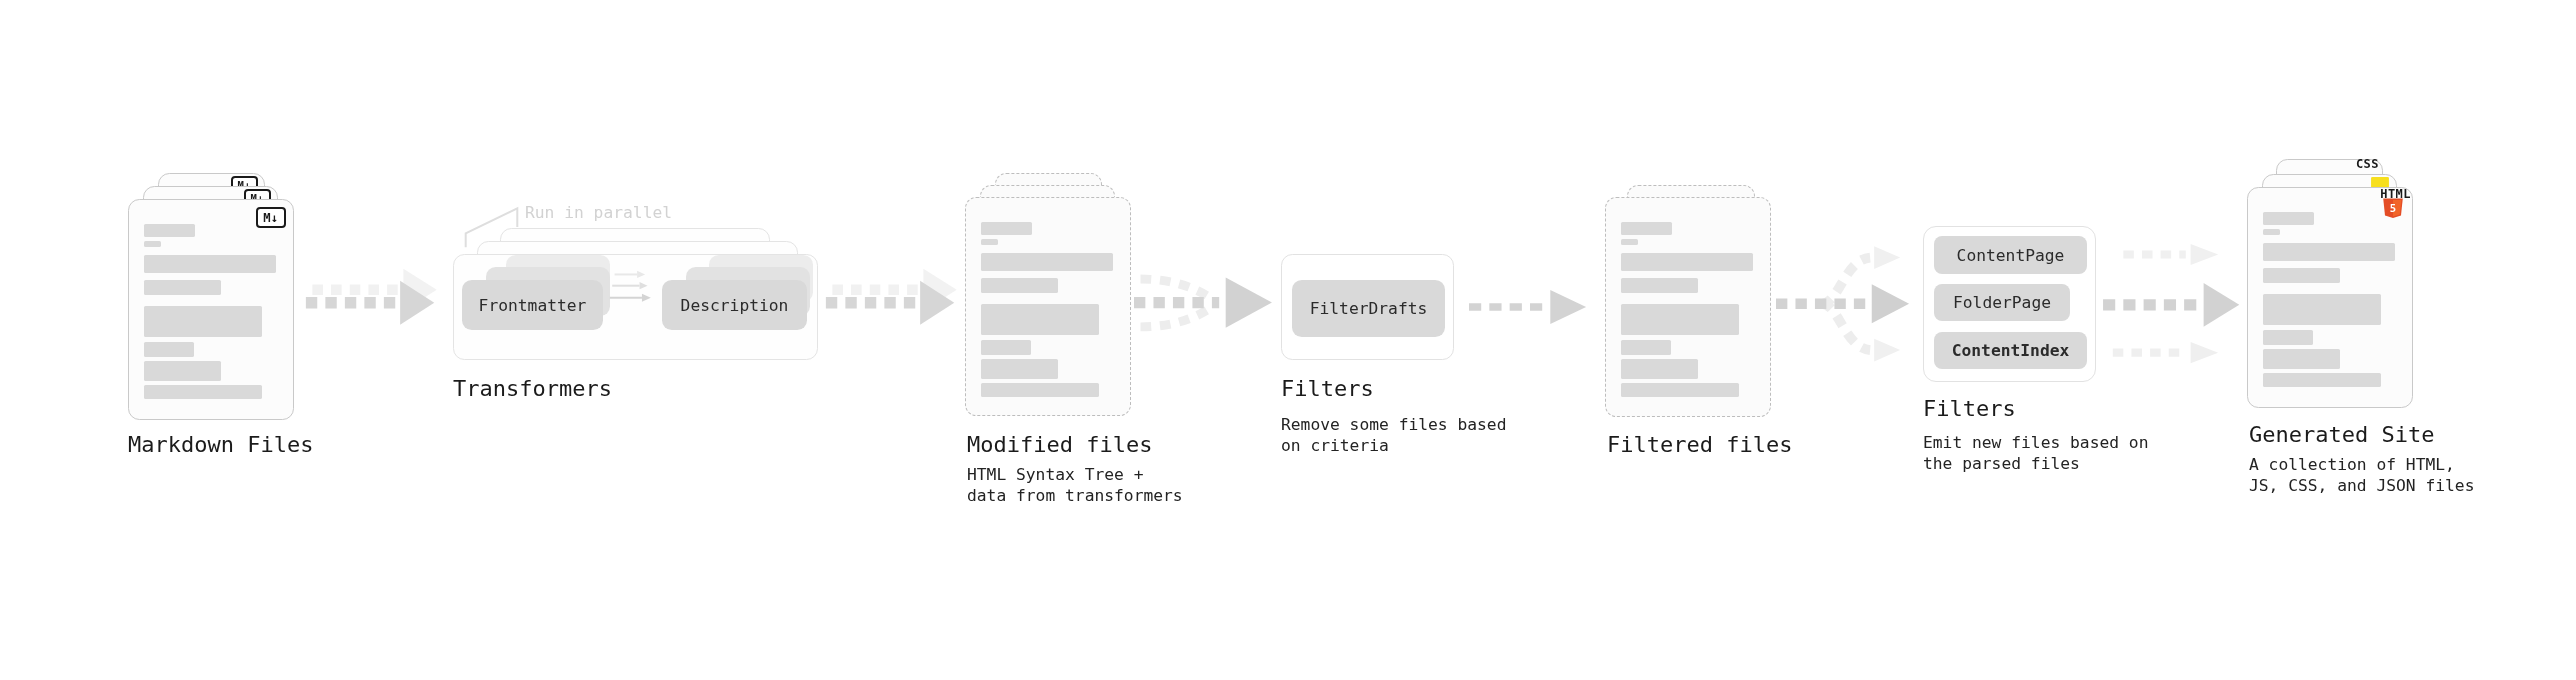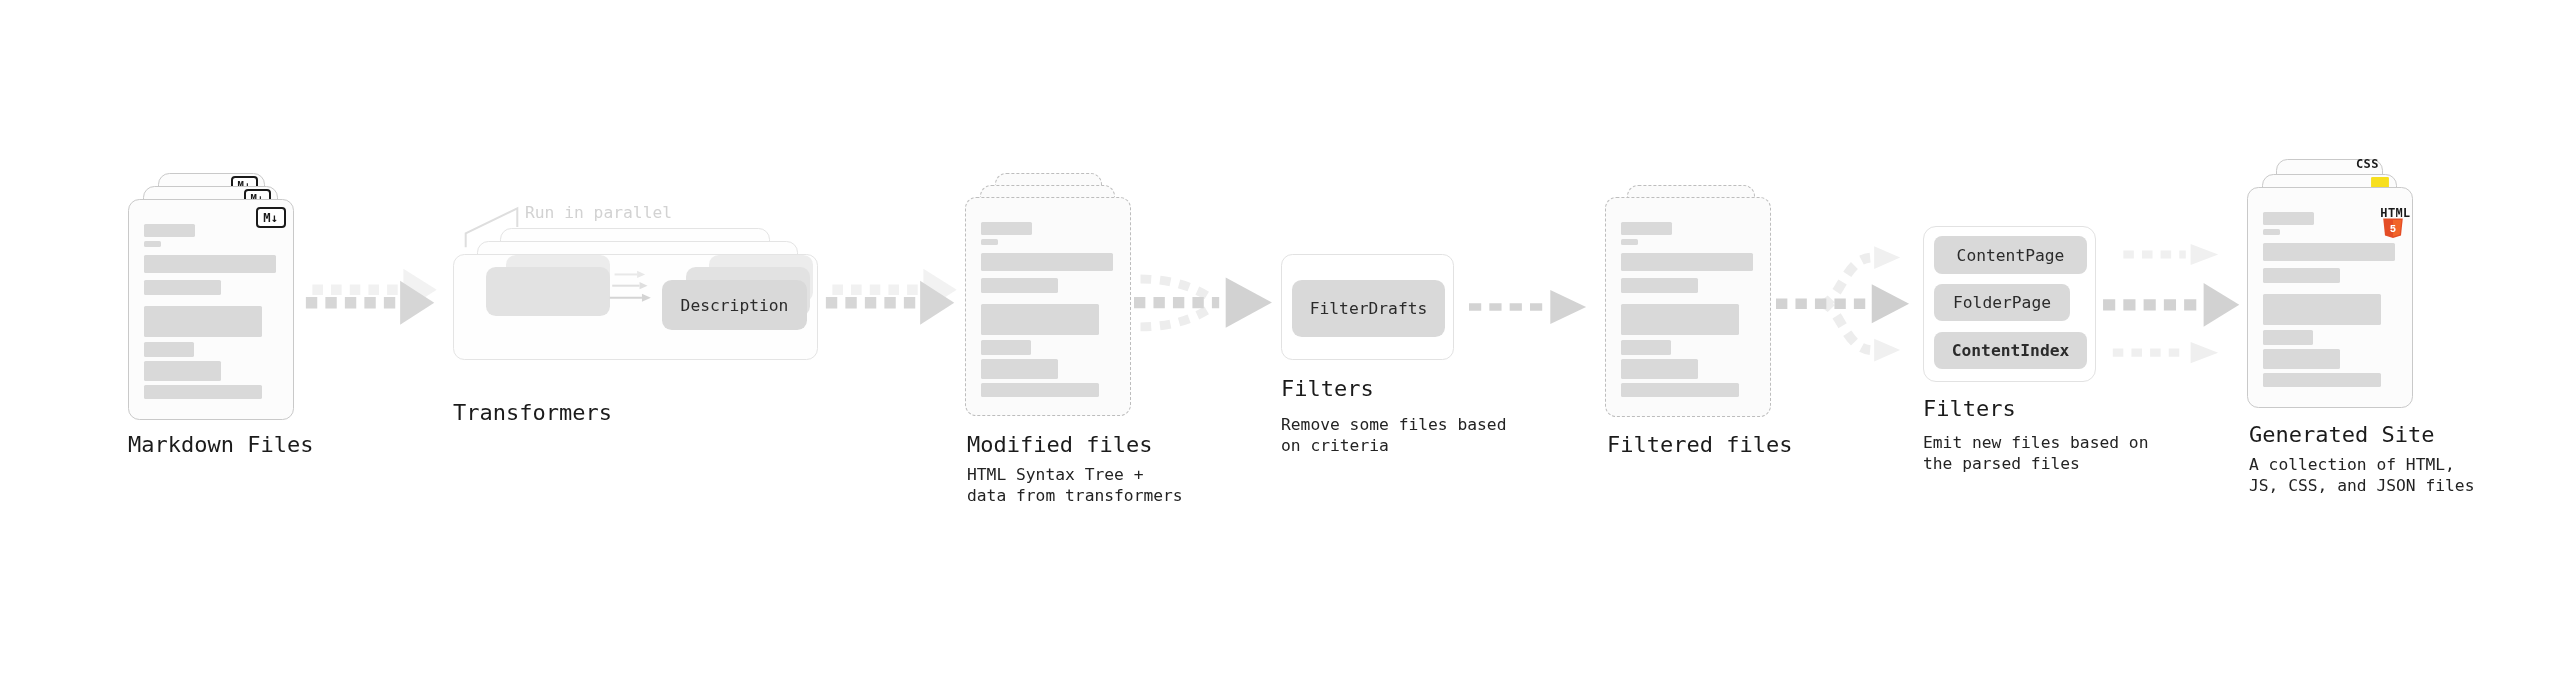--- a/index.html
+++ b/index.html
@@ -86,35 +86,36 @@
       <polyline points="8,56 8,39 72,8 72,31" stroke="#dedede" stroke-width="2.5" fill="none"></polyline>
     </svg>
     <div class="annotation" style="left:525px;top:203px;">Run in parallel</div>
 
     <div class="t-box" style="left:500px;top:228px;width:270px;height:107px;"></div>
     <div class="t-box" style="left:477px;top:241px;width:321px;height:107px;"></div>
     <div class="t-box" style="left:453px;top:254px;width:365px;height:106px;"></div>
 
     <div class="t-btn g2" style="left:506px;top:255px;width:104px;height:47px;"></div>
     <div class="t-btn g1" style="left:486px;top:267px;width:124px;height:49px;"></div>
+    <div class="t-btn main" style="left:462px;top:280px;width:141px;height:50px;">Frontmatter</div>
 
     <svg class="arrow" style="left:608px;top:268px;" width="47" height="37" viewBox="0 0 58 46">
       <line x1="8" y1="8" x2="36" y2="8" stroke="#e8e8e8" stroke-width="2.5"></line>
         <polygon points="36,3.5 36,12.5 46,8" fill="#e8e8e8"></polygon>
       <line x1="5" y1="22" x2="39" y2="22" stroke="#dfdfdf" stroke-width="2.5"></line>
         <polygon points="39,17.5 39,26.5 49,22" fill="#dfdfdf"></polygon>
       <line x1="2" y1="37" x2="42" y2="37" stroke="#d4d4d4" stroke-width="2.5"></line>
         <polygon points="42,32 42,42 53,37" fill="#d4d4d4"></polygon>
     </svg>
 
     <div class="t-btn g2" style="left:709px;top:255px;width:104px;height:47px;"></div>
     <div class="t-btn g1" style="left:686px;top:267px;width:124px;height:49px;"></div>
     <div class="t-btn main" style="left:662px;top:280px;width:145px;height:50px;">Description</div>
 
-    <div class="stage-label" style="left:453px;top:376px;margin-top:24px;">Transformers</div>
+    <div class="stage-label" style="left:453px;top:376px;">Transformers</div>
   </div>
 
   <svg class="arrow" style="left:824px;top:254px;" width="137" height="78" viewBox="0 0 168 96">
     <g>
       <line x1="10" y1="44" x2="116" y2="44" stroke="#f1f1f1" stroke-width="13" stroke-dasharray="13 10"></line>
       <polygon points="122,18 122,70 163,44" fill="#f2f2f2"></polygon>
     </g>
     <g>
       <line x1="2" y1="60" x2="112" y2="60" stroke="#d6d6d6" stroke-width="14" stroke-dasharray="14 10"></line>
       <polygon points="118,33 118,87 160,60" fill="#d6d6d6"></polygon>
@@ -216,21 +217,21 @@
           <rect width="21" height="5" rx="1" fill="#2d63e8"></rect>
         </svg>
       </div>
     </div>
     <div class="doc" style="left:2262px;top:174px;width:135px;height:195px;">
       <svg class="abs" style="right:7.3px;top:1.6px;" width="18" height="12.2" viewBox="0 0 22 15">
         <rect width="22" height="15" rx="1.5" fill="#f7df1e"></rect>
       </svg>
     </div>
     <div class="doc doc-front" style="left:2247px;top:187px;width:166px;height:221px;">
-      <div class="abs" style="right:7.3px;top:23px;width:24.4px;text-align:center;font-family:Liberation Mono, monospace;">
+      <div class="abs" style="right:7.3px;top:3px;width:24.4px;text-align:center;">
         <div class="mini-word">HTML</div>
         <svg width="22" height="22" viewBox="0 0 27 27">
           <polygon points="1.5,0.5 25.5,0.5 23.3,21.5 13.5,24.5 3.7,21.5" fill="#e44d26"></polygon>
           <polygon points="13.5,2.5 23.7,2.5 21.8,20.2 13.5,22.8" fill="#f16529"></polygon>
           <text x="13.5" y="17.5" text-anchor="middle" font-size="13" font-weight="bold" fill="#ffffff">5</text>
         </svg>
       </div>
     <div class="ph" style="left: 15.4px; top: 24.4px; width: 51px; height: 12.2px;"></div>
         <div class="ph" style="left: 15.4px; top: 41px; width: 17px; height: 5.7px;"></div>
         <div class="ph" style="left: 15.4px; top: 55px; width: 132px; height: 18px;"></div>

